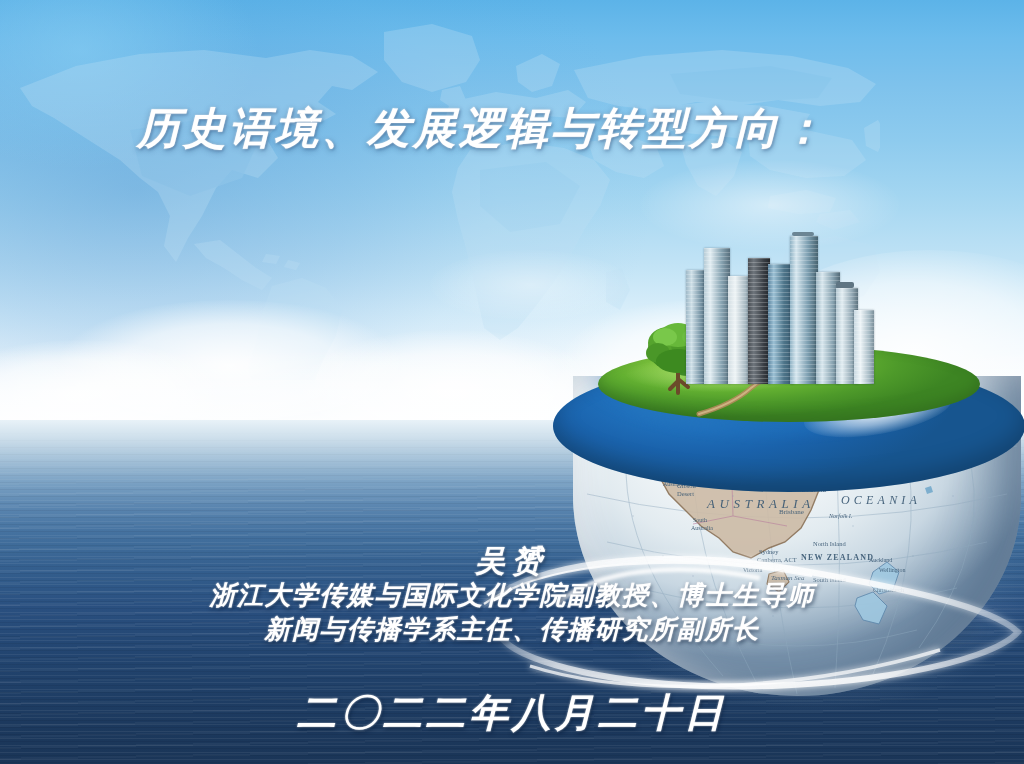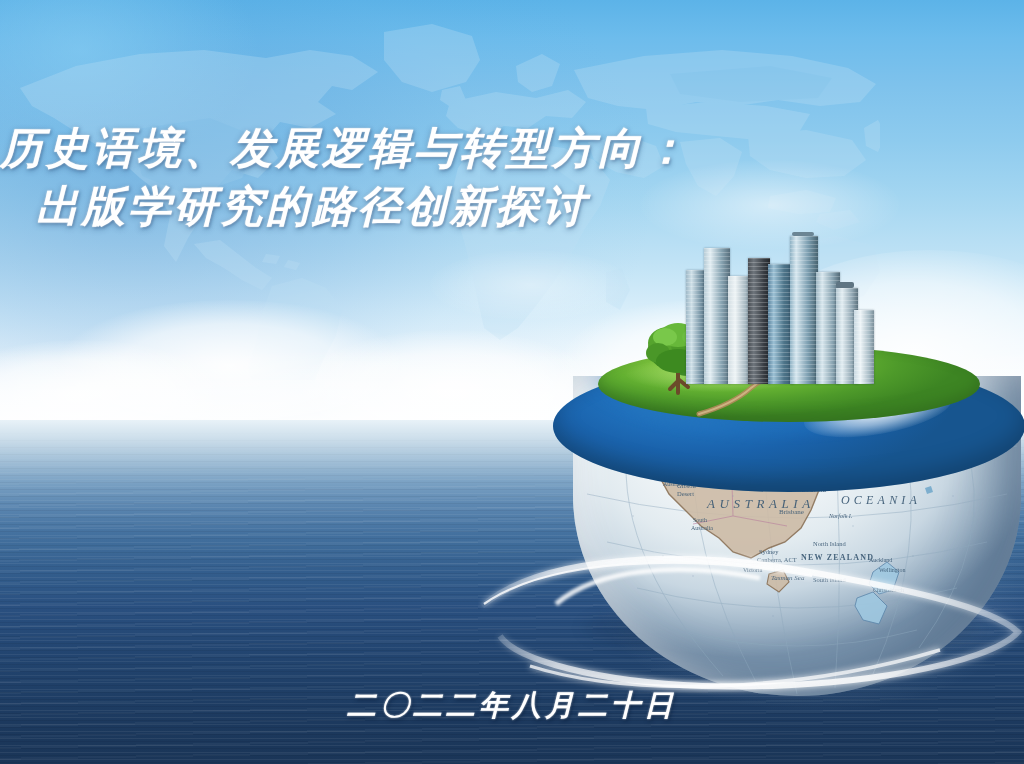--- a/index.html
+++ b/index.html
@@ -245,21 +245,22 @@
         rgba(255,255,255,0.22) 0px, rgba(255,255,255,0.22) 1px,
         rgba(0,0,0,0) 1px, rgba(0,0,0,0) 4px);
   }
 
   
   .ribbon { position: absolute; left: 470px; top: 540px; width: 554px; height: 170px; }
 
   
   .title-block {
     position: absolute;
-    left: 0; top: 120px; width: 964px;
+    left: 0; top: 100px; width: 964px;
+    text-align: center;
     z-index: 40;
   }
   .title-line {
     font-family: "Liberation Serif", "DejaVu Serif", serif;
     font-size: 43px;
     font-weight: 700;
     font-style: italic;
     color: #ffffff;
     letter-spacing: 3px;
     line-height: 58px;
@@ -297,21 +298,21 @@
     line-height: 34px;
     white-space: nowrap;
     text-shadow: 0 0 2px rgba(255,255,255,0.75), 1px 2px 4px rgba(5,25,55,0.75);
   }
   .date-line {
     position: absolute;
     left: 0; top: 686px; width: 1024px;
     text-align: center;
     z-index: 40;
     font-family: "Liberation Serif", "DejaVu Serif", serif;
-    font-size: 29px;
+    font-size: 39px;
     font-weight: 700;
     font-style: italic;
     color: #ffffff;
     letter-spacing: 4px;
     text-shadow: 0 0 2px rgba(255,255,255,0.75), 1px 2px 4px rgba(5,25,55,0.75);
   }
 </style>
 </head>
 <body>
 
@@ -613,19 +614,23 @@
     <path d="M14 64 C 76 20, 214 12, 342 36" fill="none" stroke="#ffffff" stroke-width="2.2" opacity="0.85" filter="url(#glow)"></path>
     <path d="M60 126 C 160 158, 330 152, 470 110" fill="none" stroke="#ffffff" stroke-width="3.4" opacity="0.80" filter="url(#glow)"></path>
   </svg>
 
   <svg style="position:absolute;left:548px;top:556px;width:220px;height:70px;z-index:12;" viewBox="0 0 220 70">
     <path d="M8 48 C 50 12, 130 6, 212 22" fill="none" stroke="#ffffff" stroke-width="5" opacity="0.85" style="filter: blur(1.6px);"></path>
   </svg>
 
   <div class="title-block">
     <div class="title-line l1">历史语境、发展逻辑与转型方向：</div>
-    <div class="title-line l2">出版学研究的路径创新探讨</div>
   </div>
 
+  <div class="author-block">
+    <div class="author-name">吴赟</div>
+    <div class="affil">浙江大学传媒与国际文化学院副教授、博士生导师</div>
+    <div class="affil">新闻与传播学系主任、传播研究所副所长</div>
+  </div>
 
   <div class="date-line">二〇二二年八月二十日</div>
 
 </div>
 
 </body></html>

